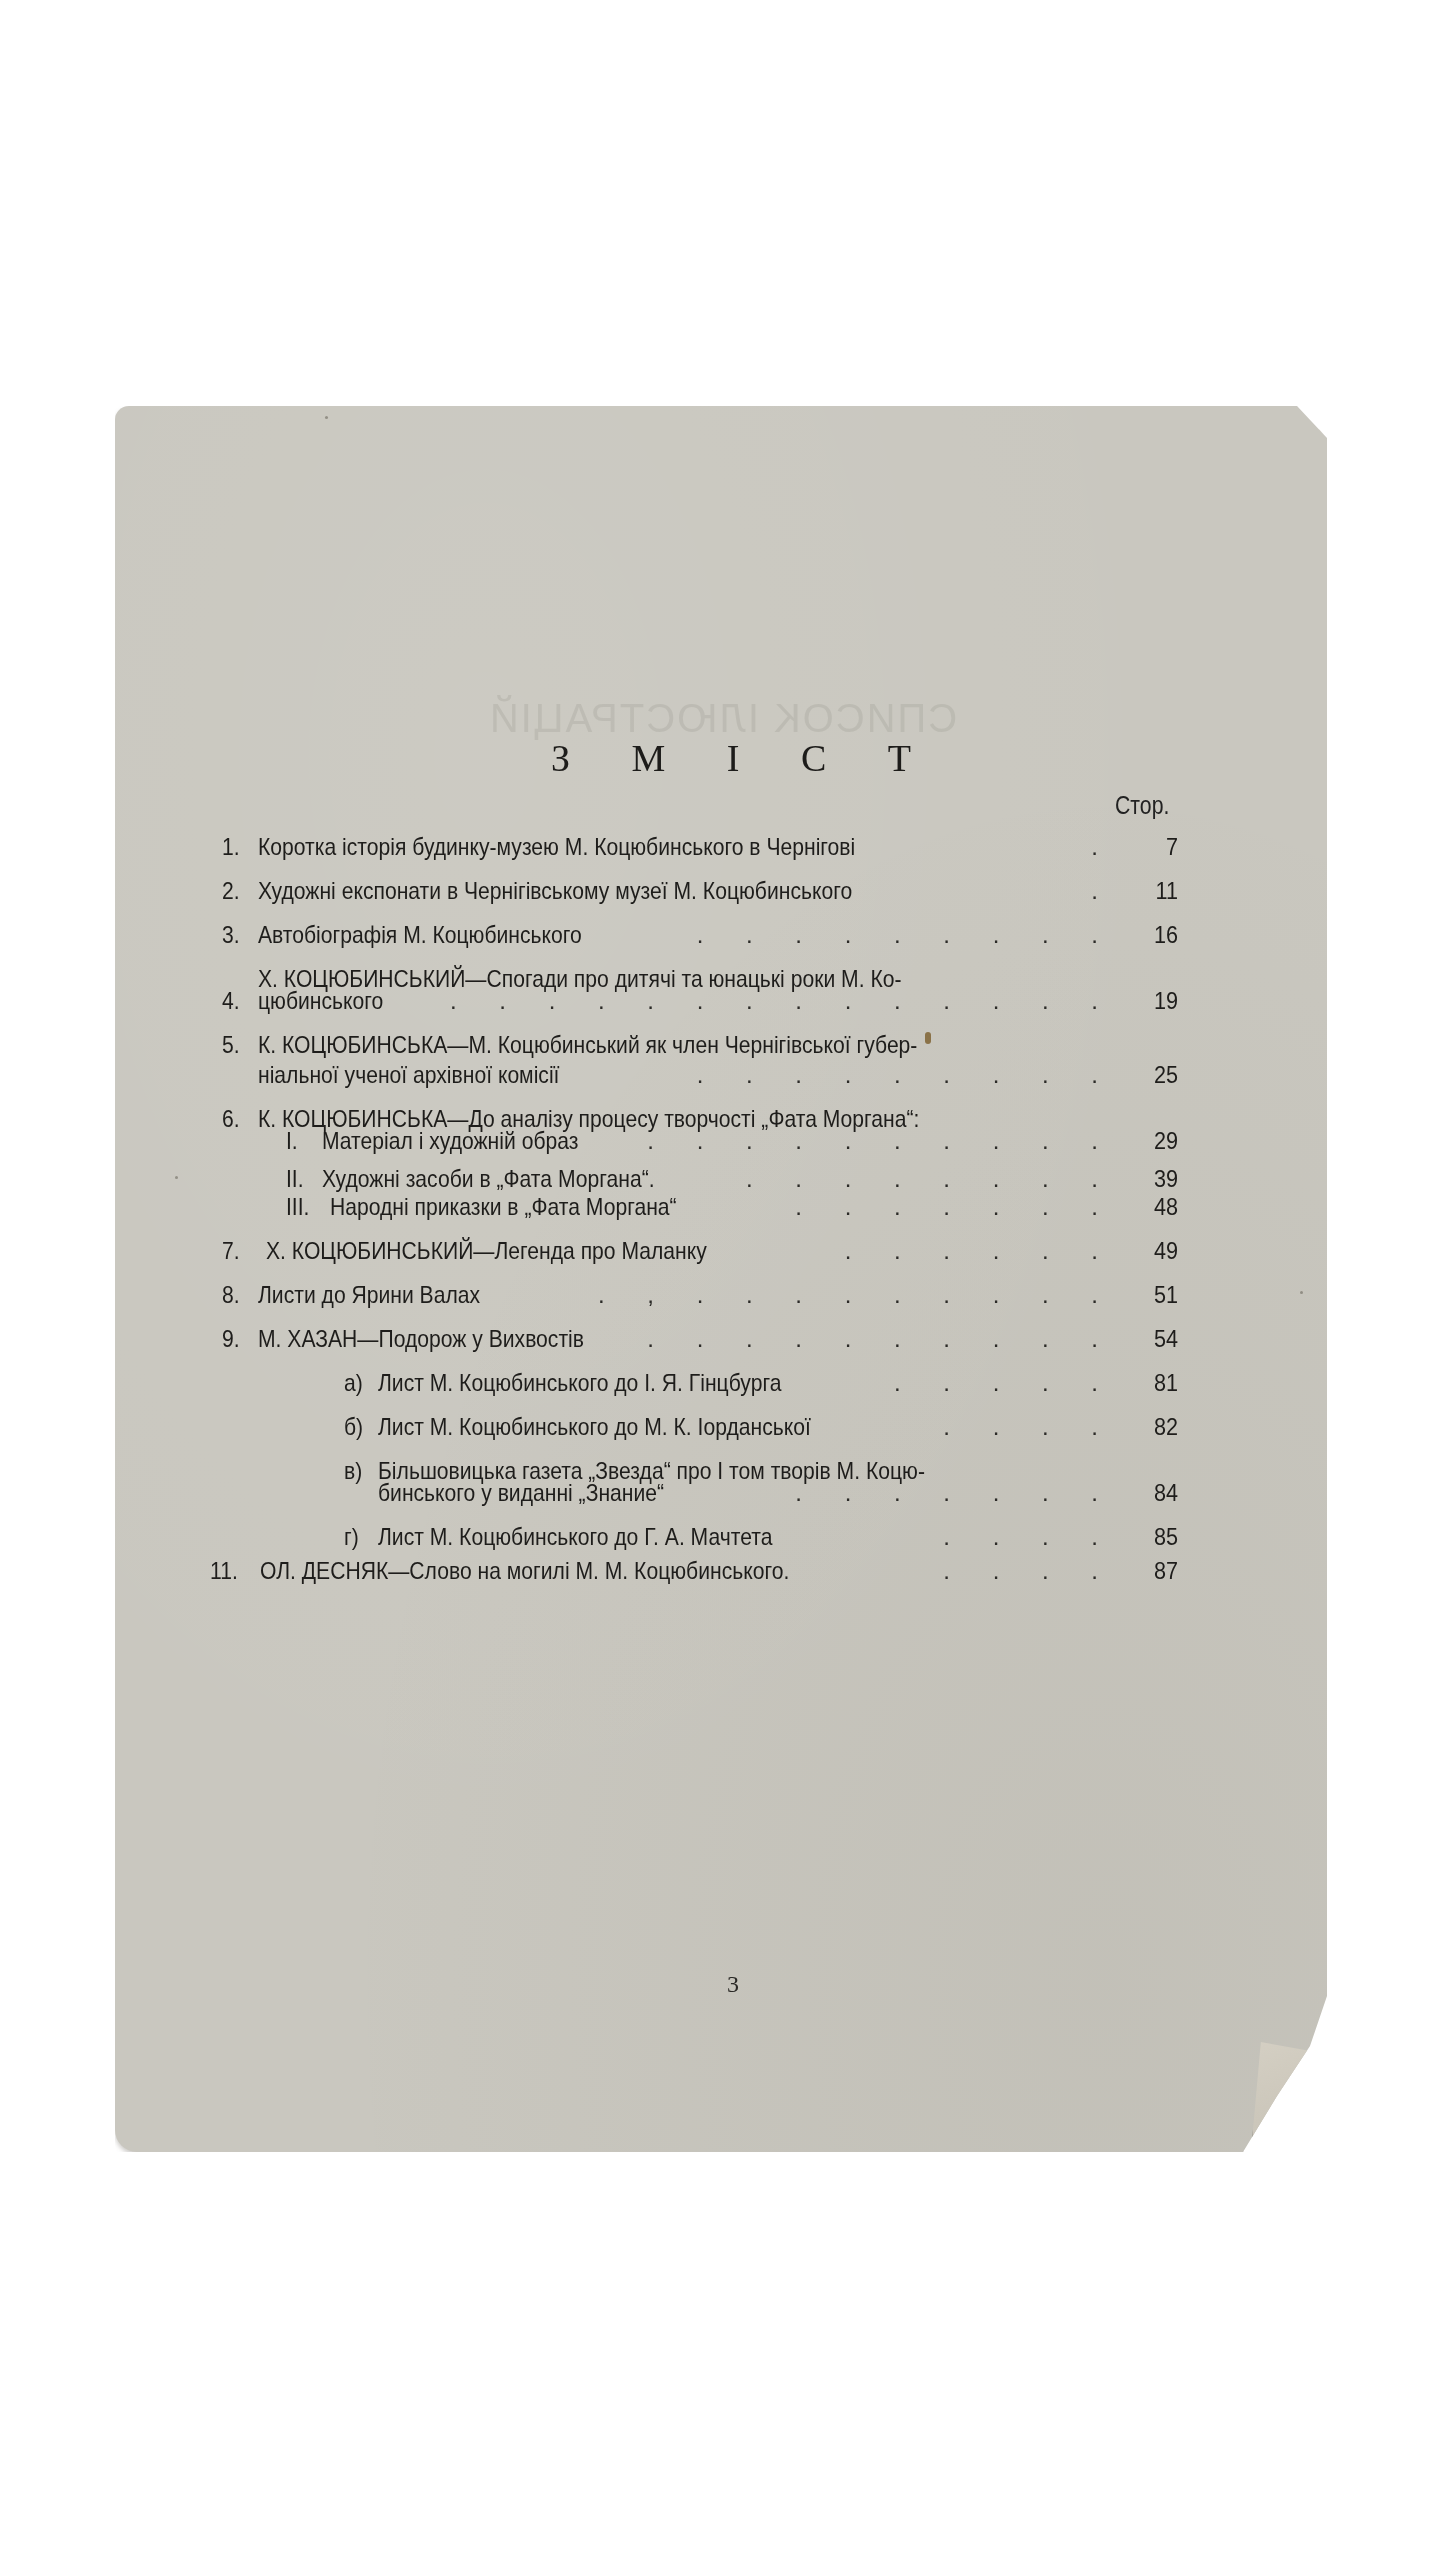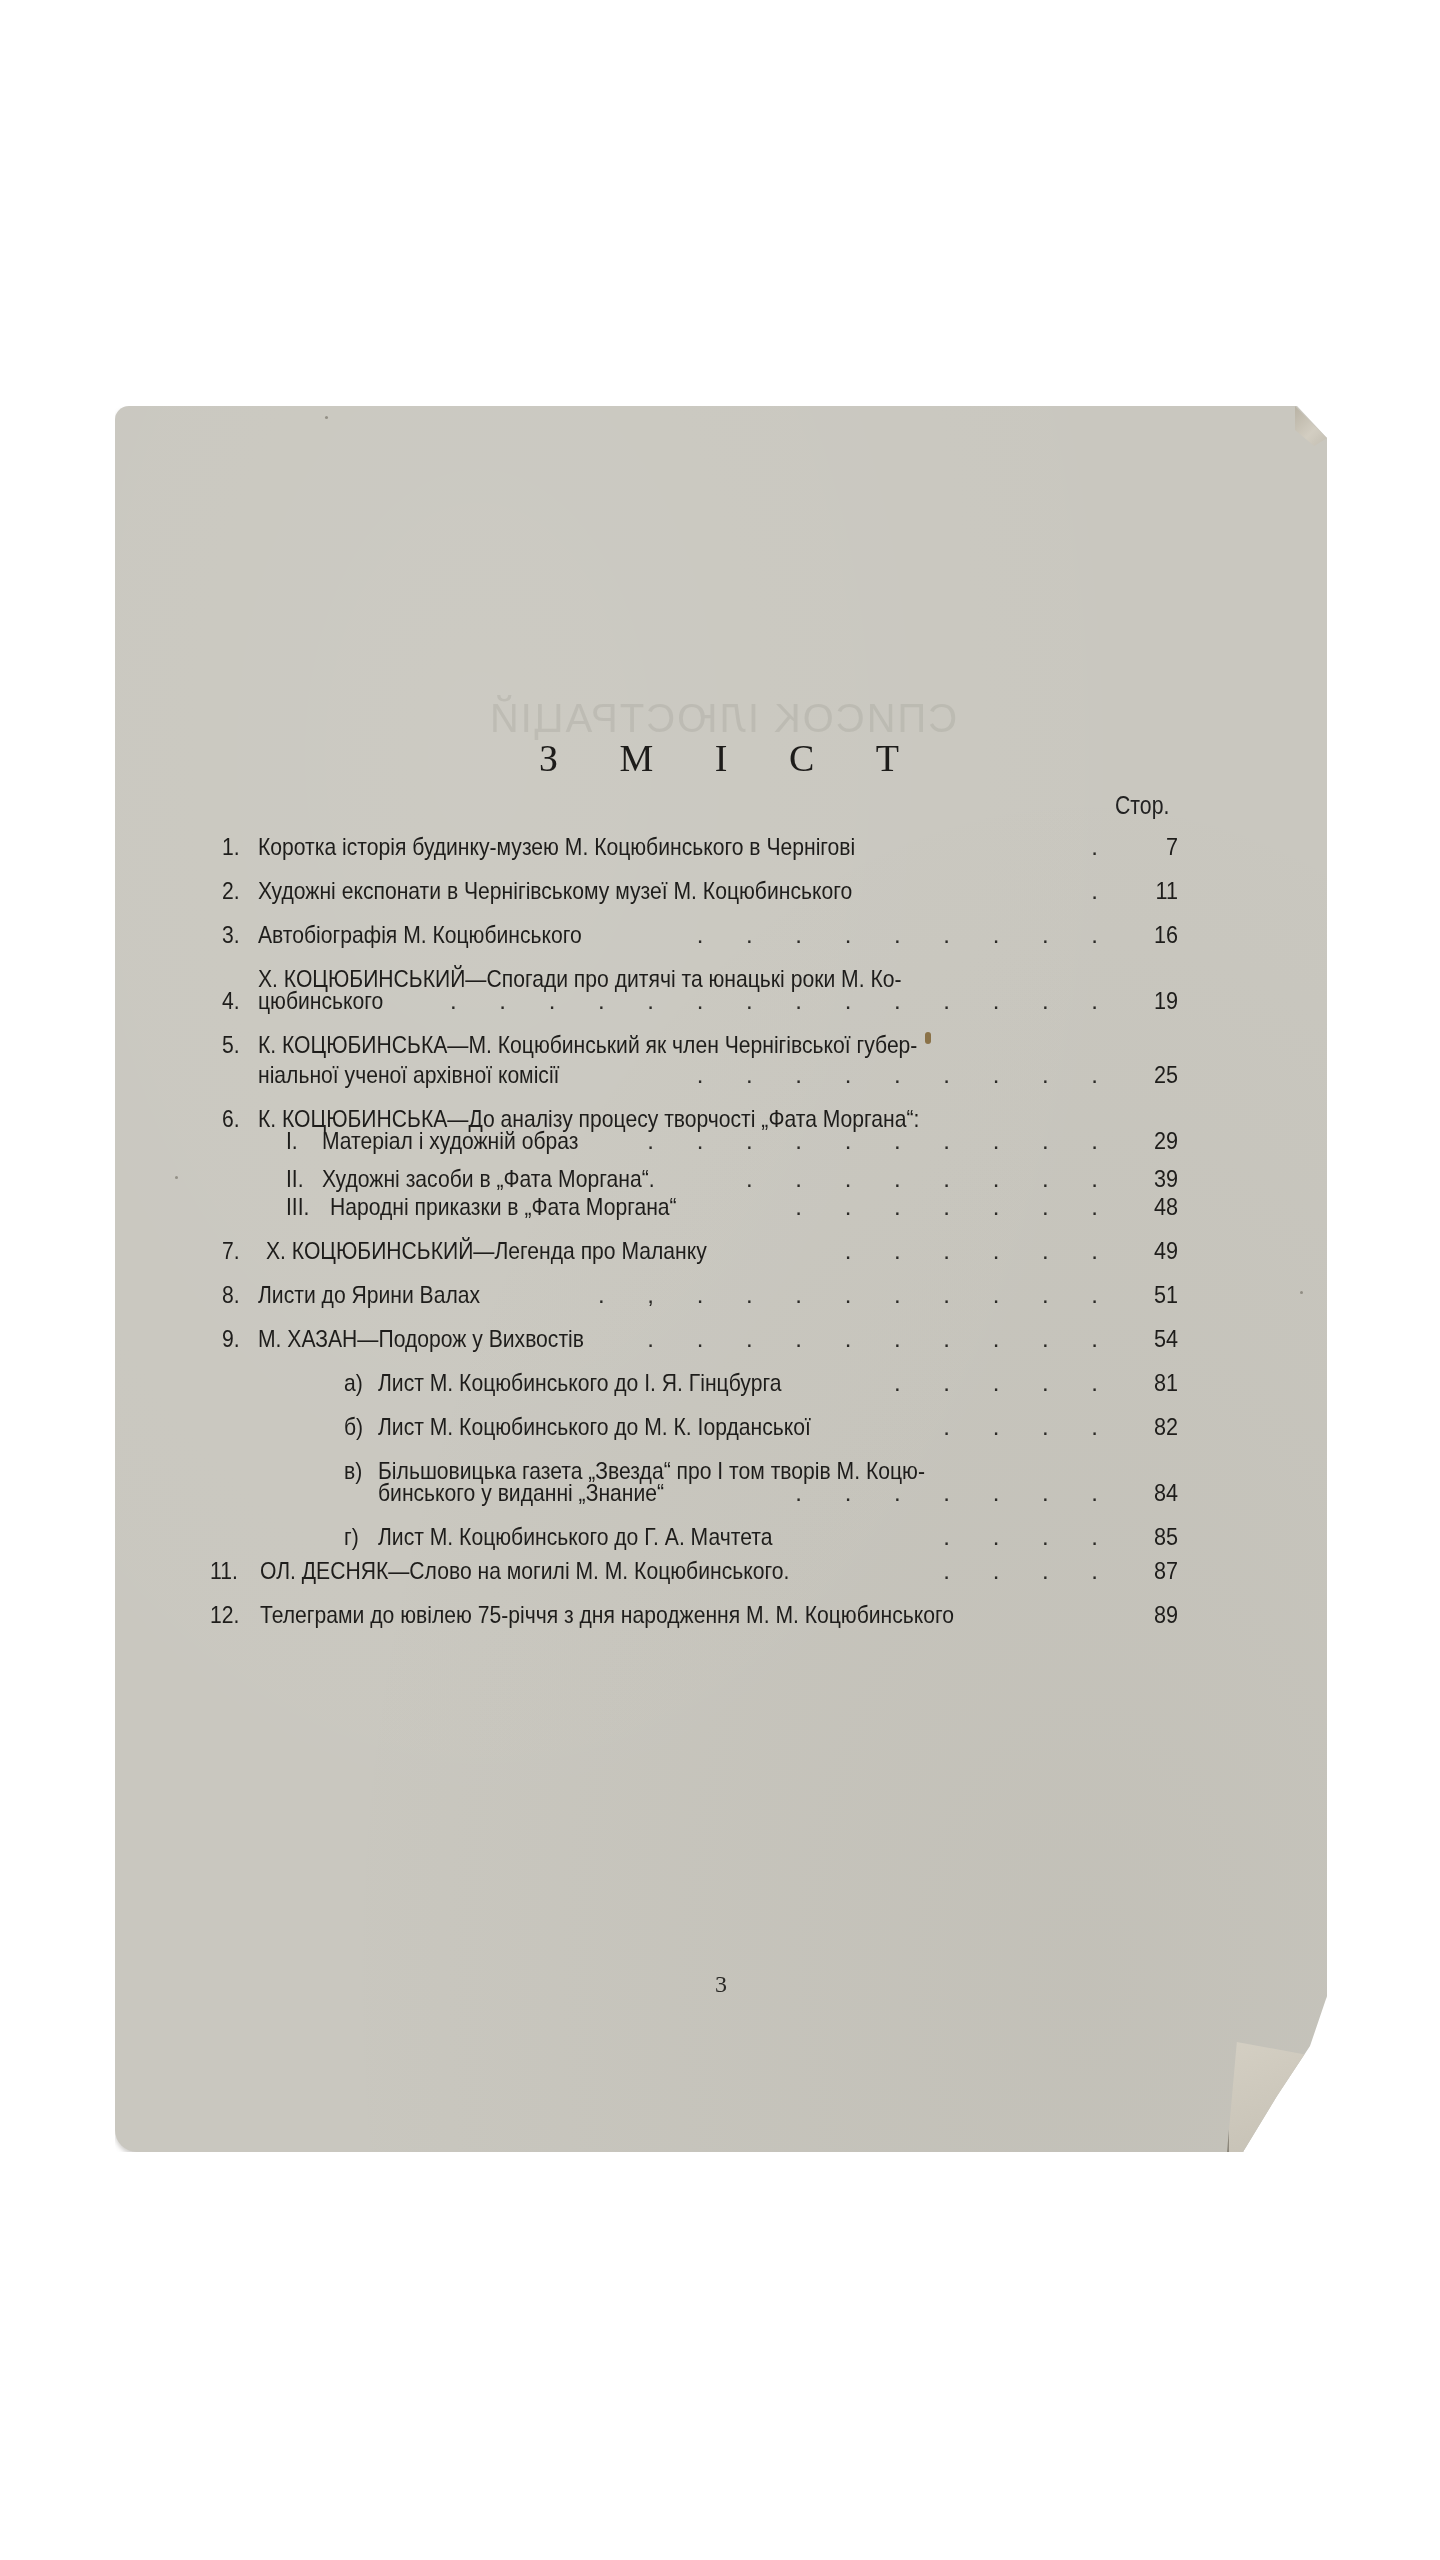--- a/index.html
+++ b/index.html
@@ -18,20 +18,21 @@
       position: absolute;
       left: 115px;
       top: 406px;
       width: 1212px;
       height: 1746px;
       background: #c9c7bf;
       border-radius: 14px 4px 6px 22px;
       box-shadow: 0 3px 4px rgba(120,115,105,0.35);
       clip-path: polygon(0 0, 1182px 0, 1212px 32px, 1212px 1590px, 1195px 1640px, 1162px 1690px, 1128px 1746px, 0 1746px);
       overflow: hidden;
+      padding-left: 24px;
     }
     .page::before {
       content: "";
       position: absolute;
       inset: 0;
       background:
         radial-gradient(ellipse at 30% 20%, rgba(255,255,255,0.06), transparent 60%),
         radial-gradient(ellipse at 80% 90%, rgba(90,85,70,0.06), transparent 55%);
       pointer-events: none;
     }
@@ -310,22 +311,17 @@
       <span class="page-num">85</span>
     </div>
 
     <div class="entry wide-num" style="margin-top:12px; margin-left:-12px">
       <span class="num">11.</span>
       <span class="text">ОЛ. ДЕСНЯК—Слово на могилі М. М. Коцюбинського.</span>
       <span class="dots">. . . .</span>
       <span class="page-num">87</span>
     </div>
 
-    <div class="entry wide-num" style="margin-top:22px; margin-left:-12px">
-      <span class="num">12.</span>
-      <span class="text">Телеграми до ювілею 75-річчя з дня народження М. М. Коцюбинського</span>
-      <span class="page-num">89</span>
-    </div>
 
   </div>
 
   <div class="page-footer">3</div>
 </div>
 
 </body></html>

